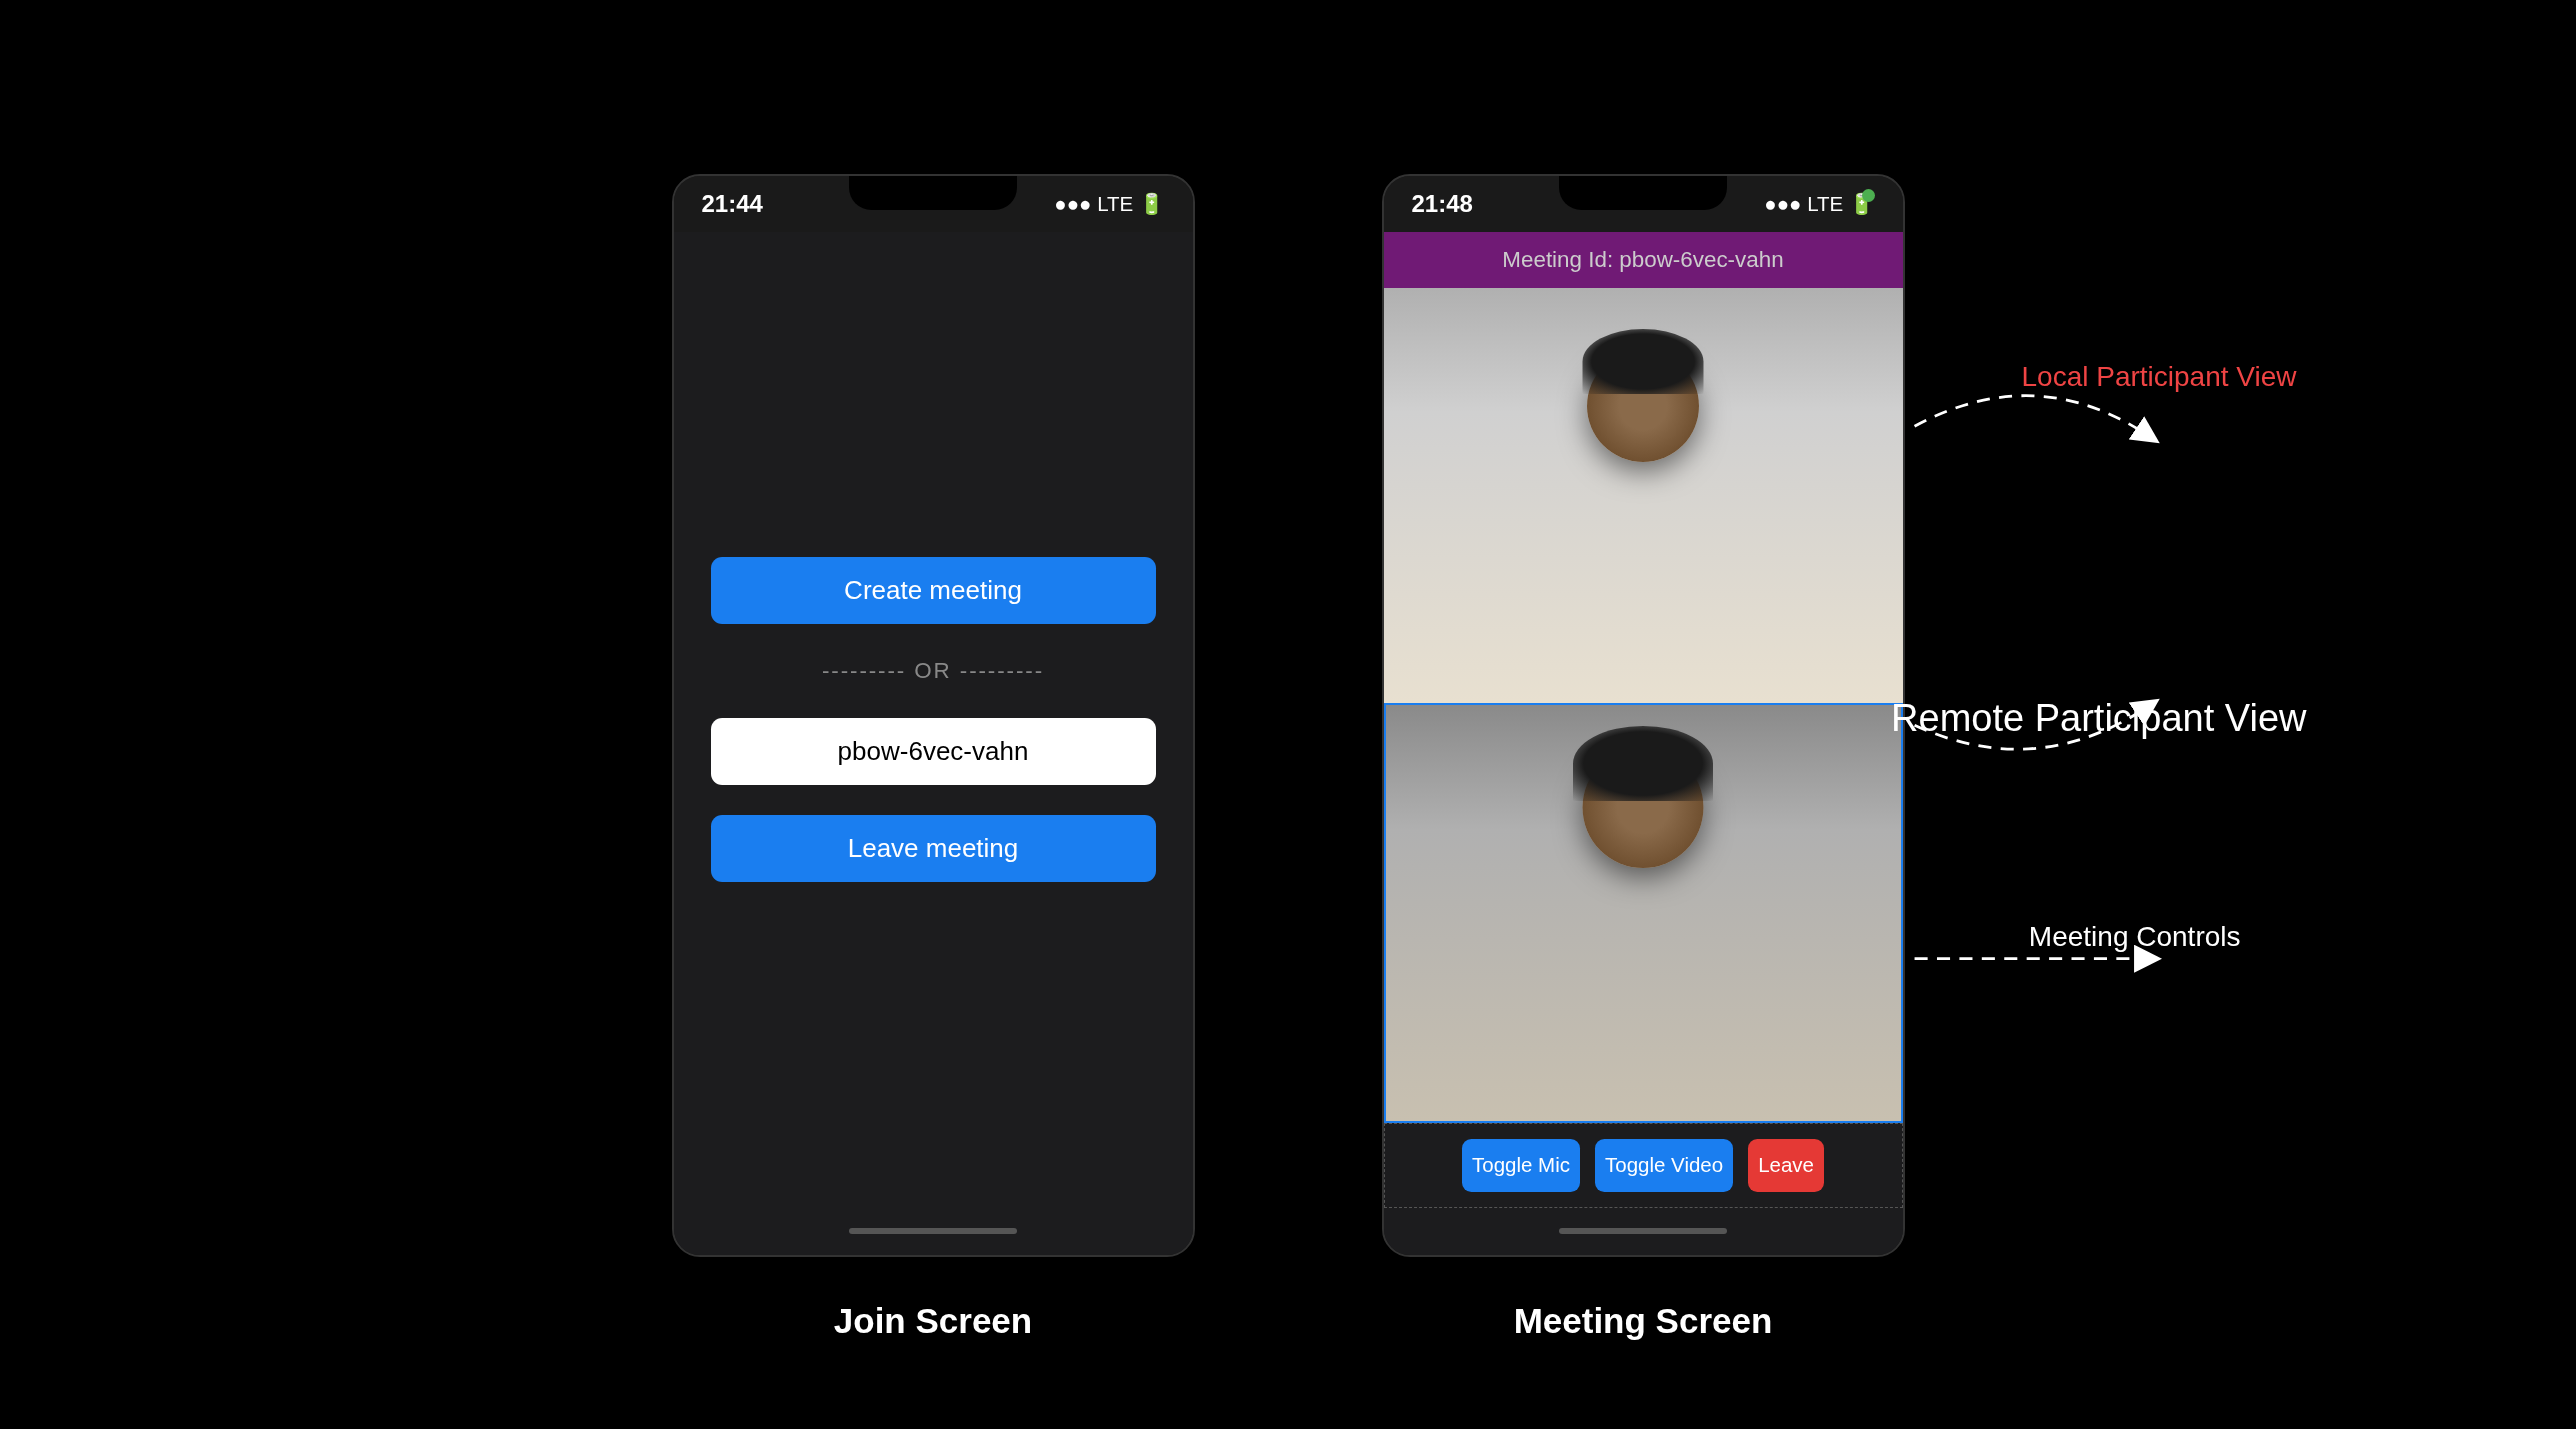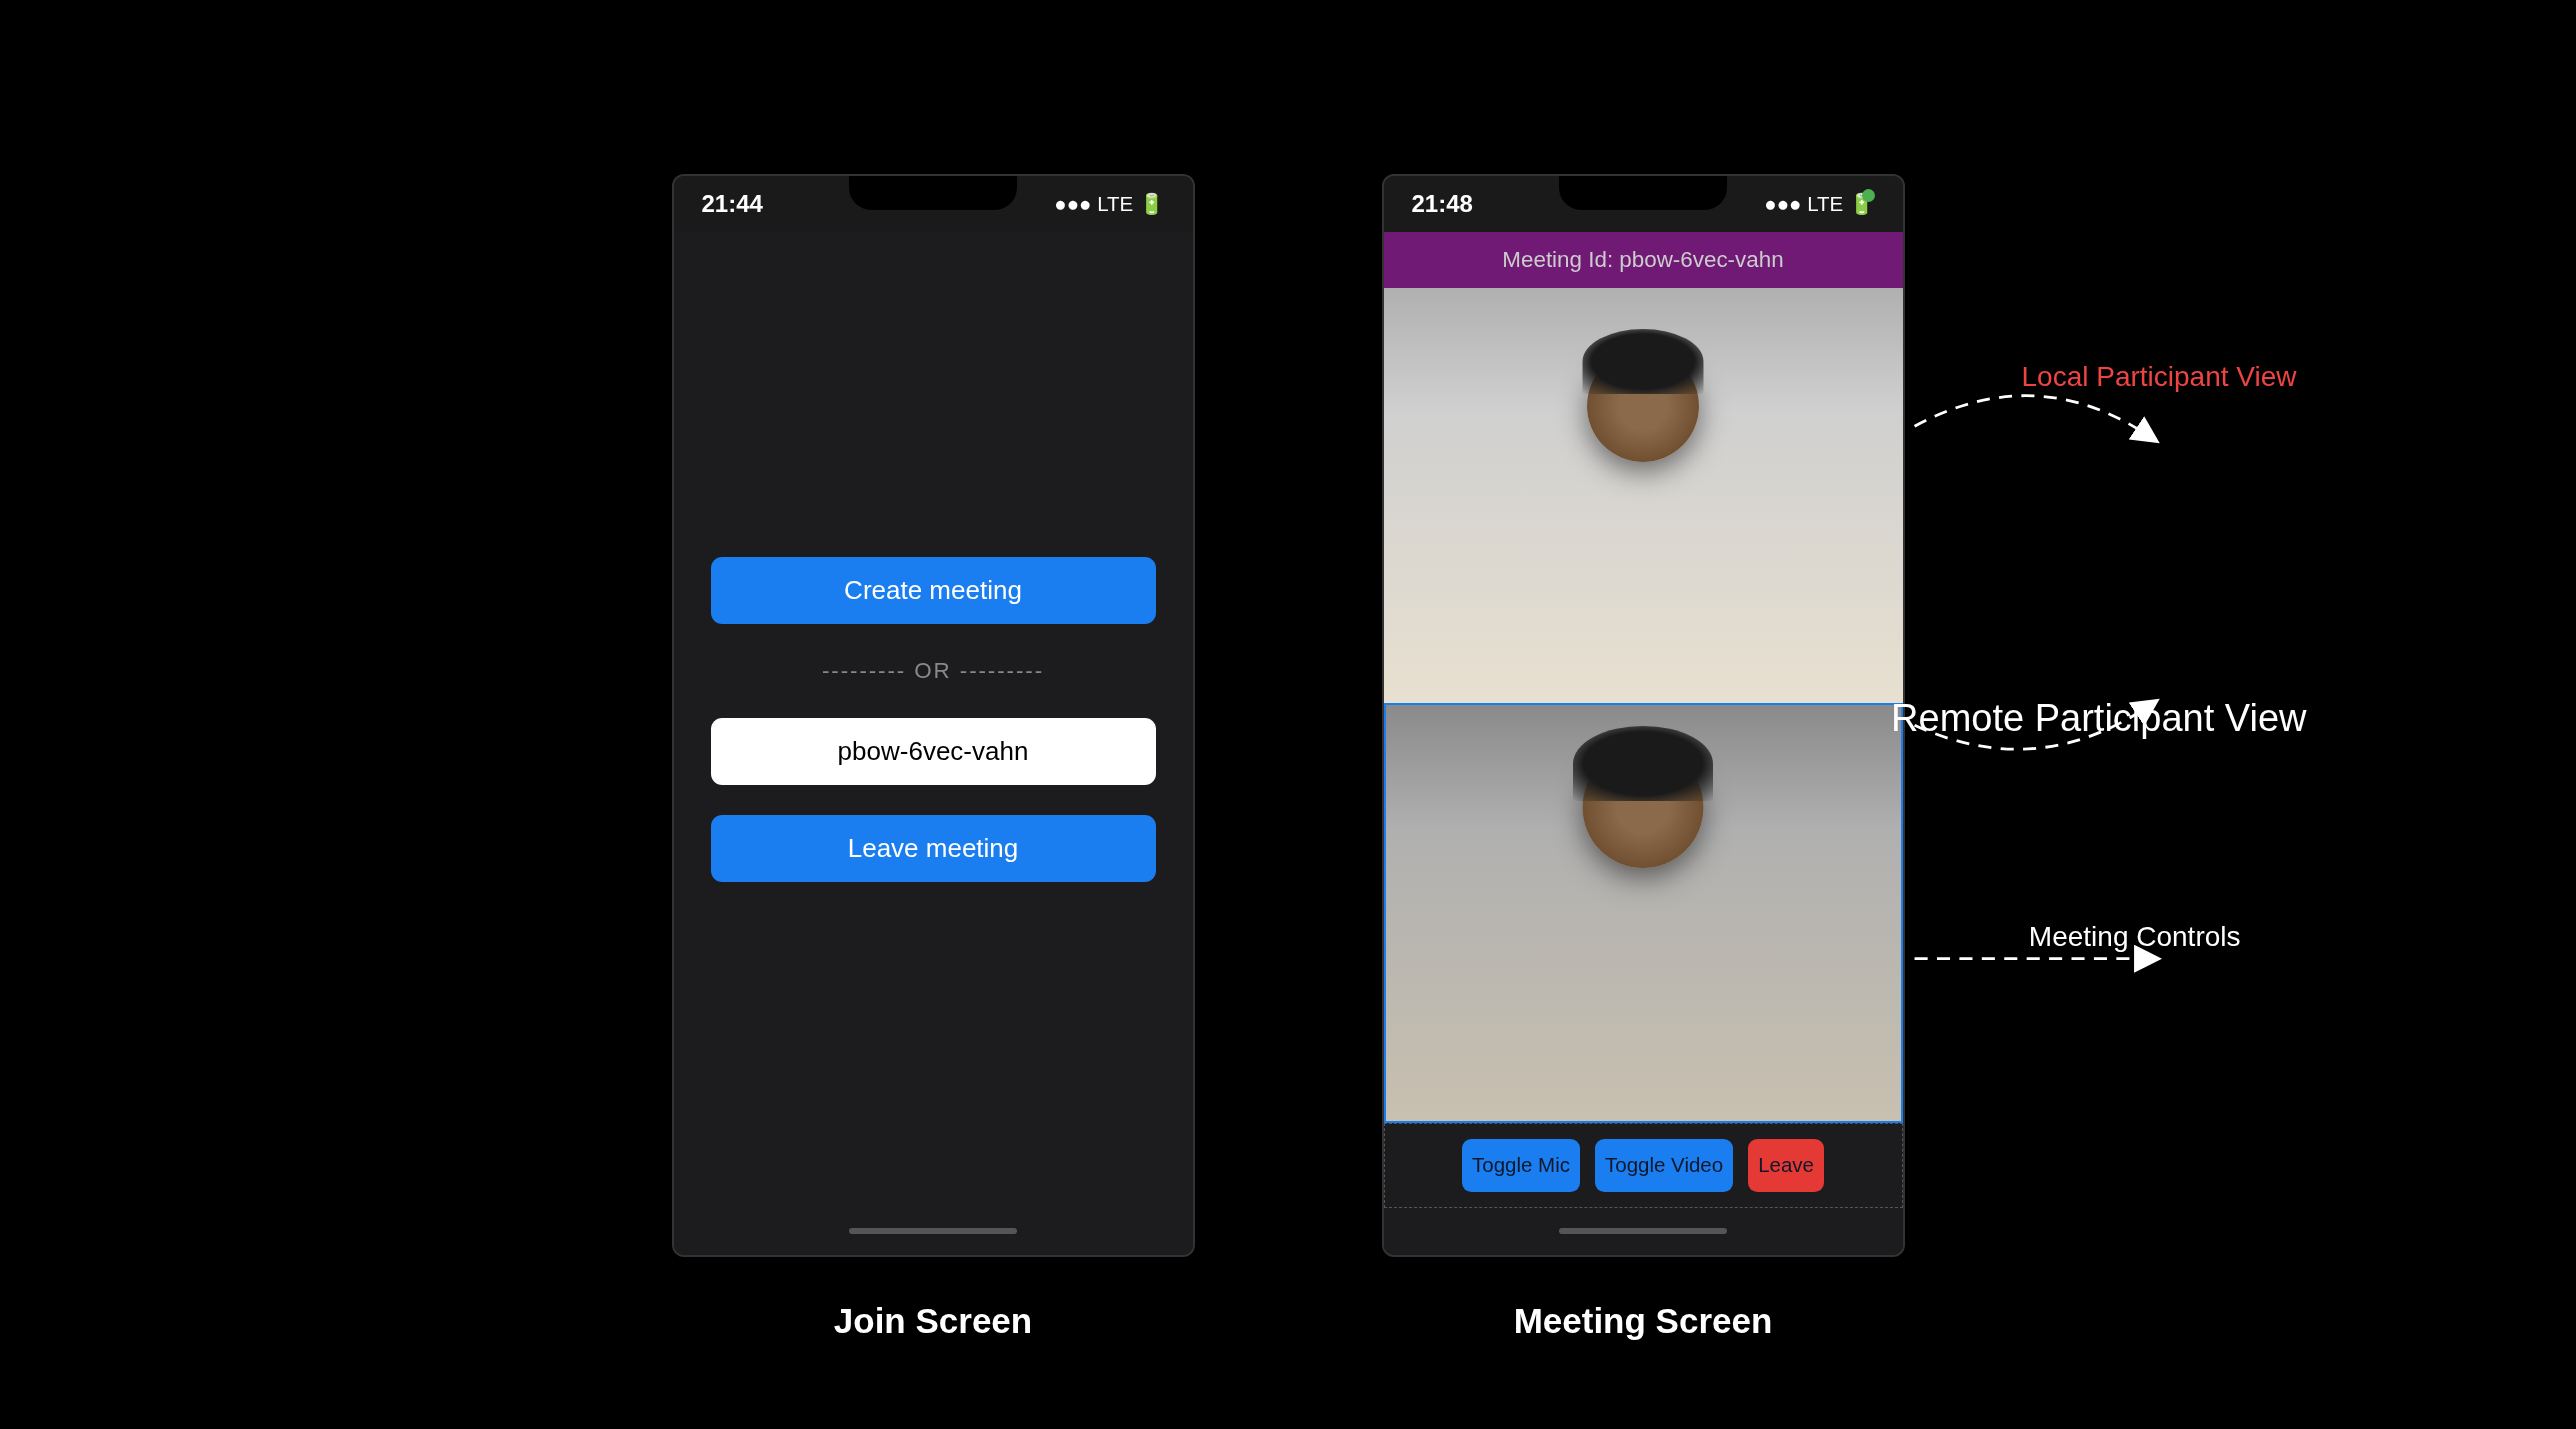--- a/index.html
+++ b/index.html
@@ -23,21 +23,21 @@
       align-items: center;
       justify-content: center;
       gap: 187px;
     }
 
     
     .phone {
       width: 523px;
       height: 1083px;
       background: #1a1a1a;
-      border-radius: 12px;
+      border-radius: 28px;
       border: 2.8px solid #333;
       display: flex;
       flex-direction: column;
       overflow: hidden;
       position: relative;
     }
 
     .phone-status-bar {
       height: 56px;
       background: #1a1a1a;
@@ -278,21 +278,21 @@
     }
 
     .ctrl-btn {
       height: 53px;
       padding: 0 10px;
       border: none;
       border-radius: 9.3px;
       font-size: 20.5px;
       font-weight: 500;
       cursor: pointer;
-      color: #0f172a;
+      color: #ffffff;
     }
 
     .ctrl-btn.blue { background: #1a7ef0; }
     .ctrl-btn.red  { background: #e53935; }
 
     
     .phone-label {
       position: absolute;
       bottom: -84px;
       left: 50%;

